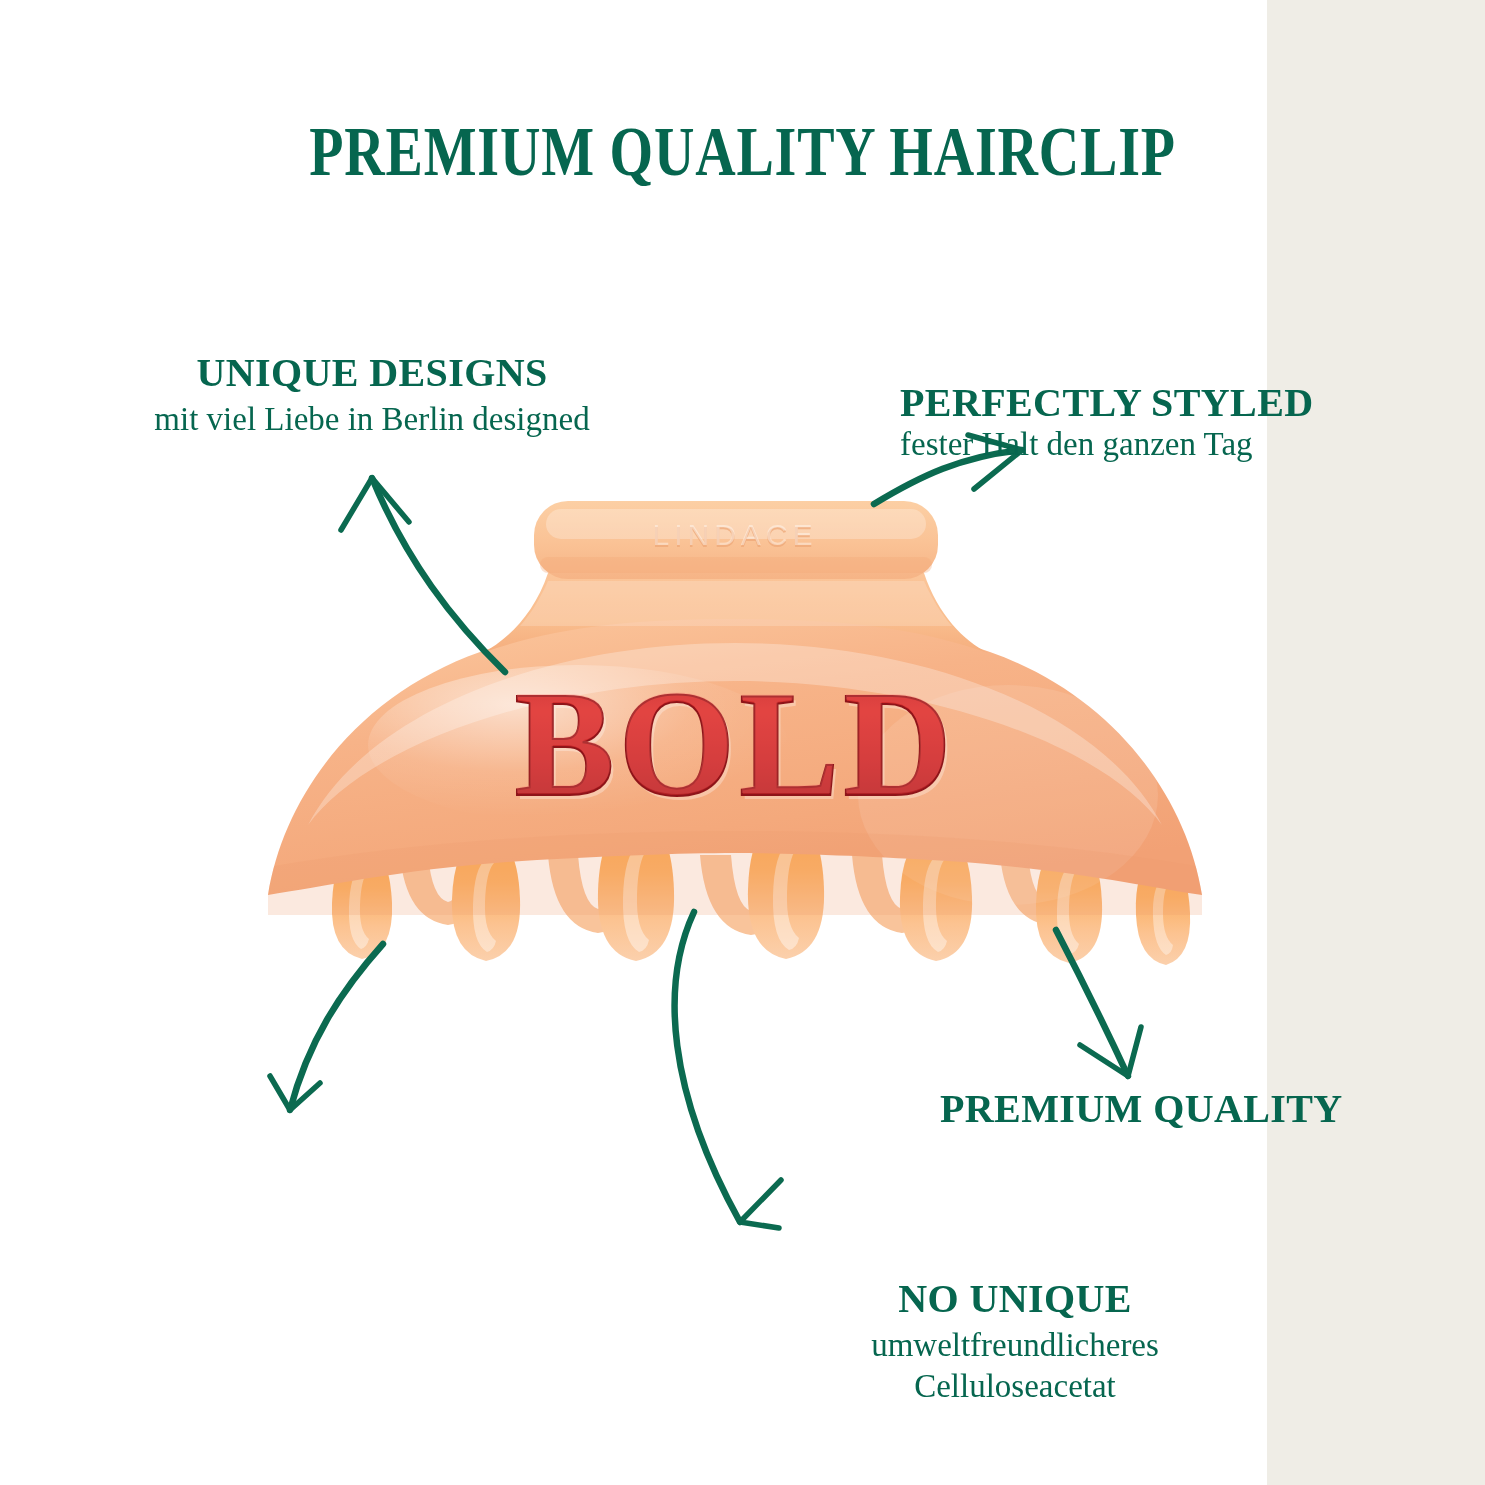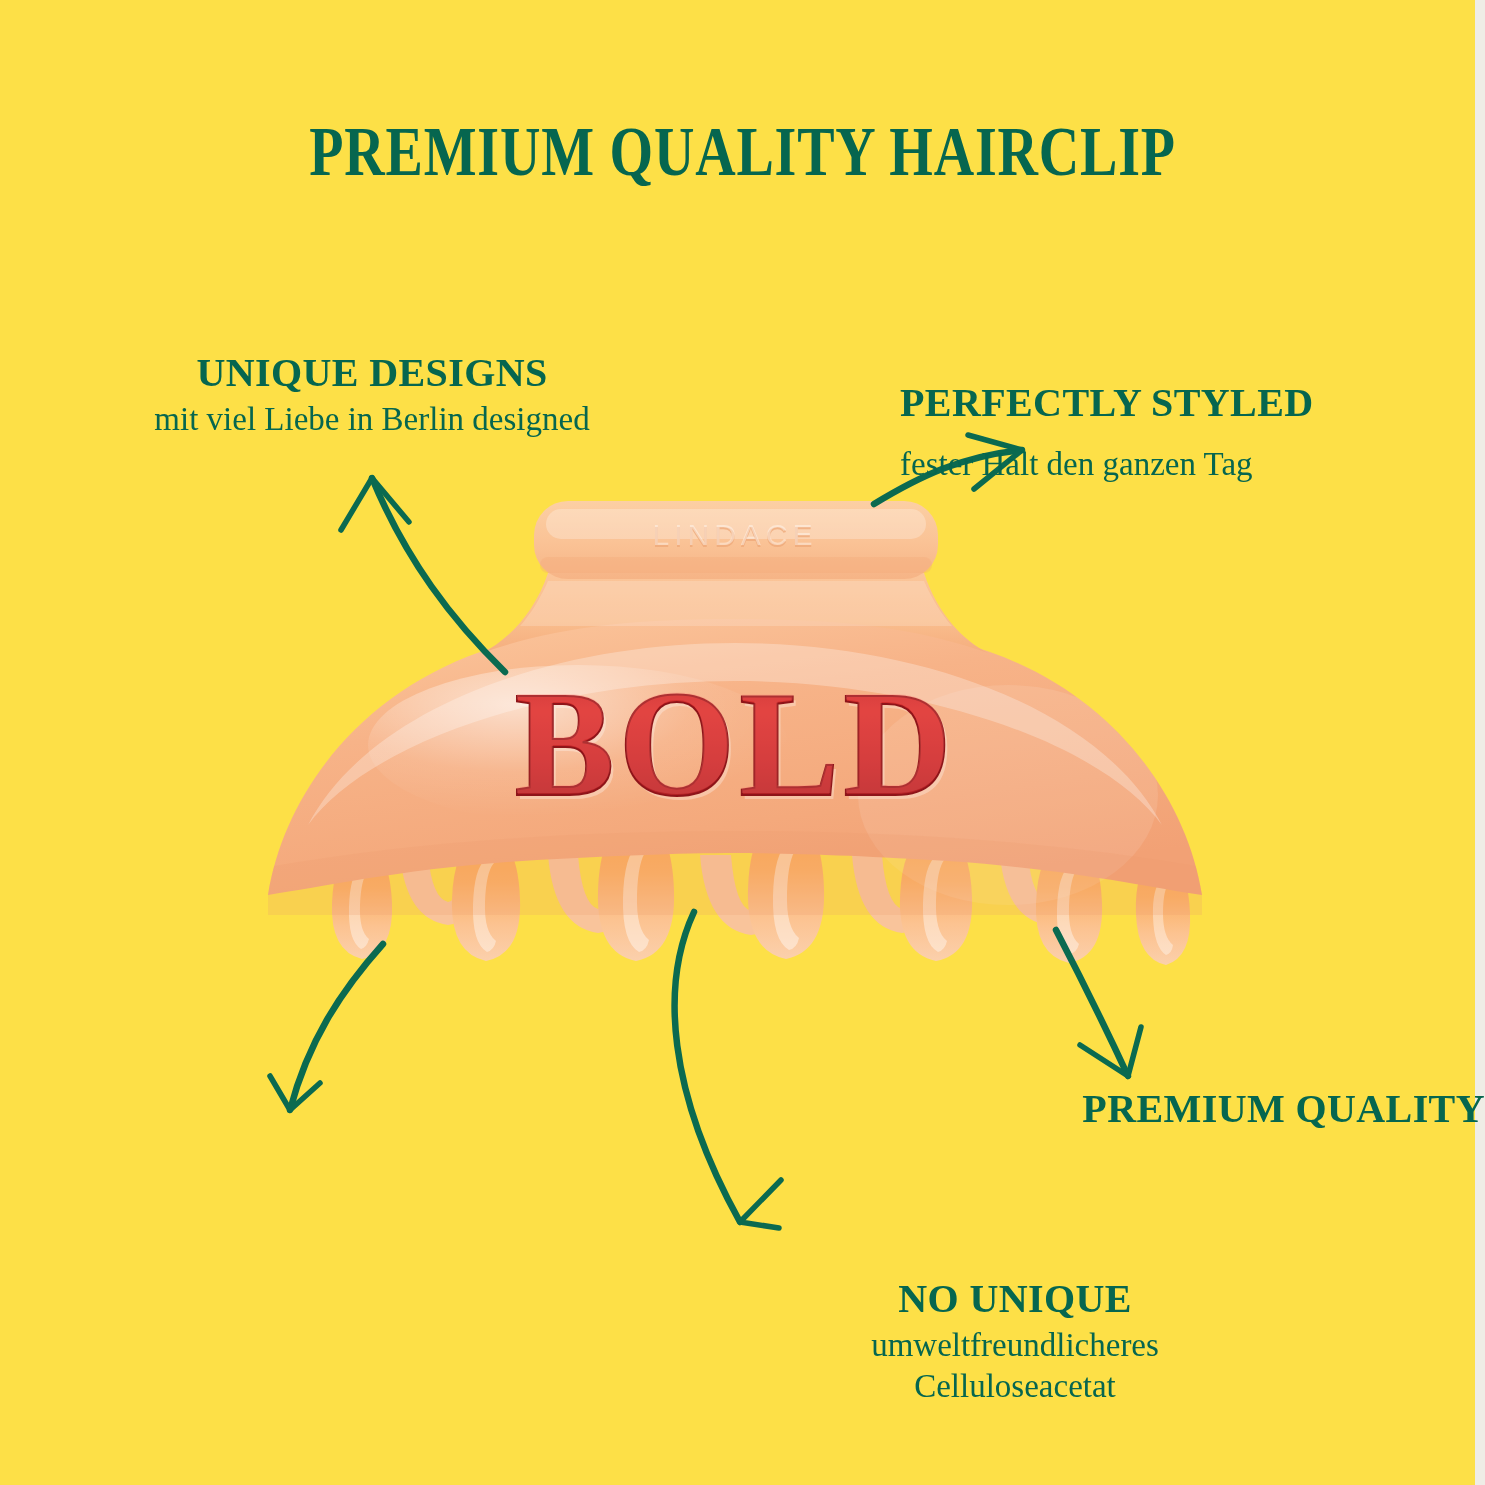--- a/index.html
+++ b/index.html
@@ -8,23 +8,23 @@
   }
   body {
     width: 1485px;
     height: 1485px;
     background: #EFEDE6;
     font-family: "Liberation Serif", serif;
     overflow: hidden;
   }
   #stage {
     position: relative;
-    width: 1475px;
+    width: 1267px;
     height: 1485px;
-    background: #fde047;
+    background: #ffffff;
   }
 
   
   #title {
     position: absolute;
     left: 0;
     top: 112px;
     width: 1485px;
     text-align: center;
     color: #06664F;
@@ -52,26 +52,26 @@
   }
   .callout .sub {
     font-family: "Liberation Serif", serif;
     font-weight: normal;
     font-size: 33px;
     line-height: 1.22;
     margin-top: 5px;
     white-space: nowrap;
   }
   .callout.c-left  { text-align: center; }
-  .callout.c-right { text-align: right; }
+  .callout.c-right { text-align: left; }
   .callout.c-mid   { text-align: center; }
 
   #co-unique       { left: 62px;  top: 352px;  width: 620px; }
   #co-styled       { left: 900px; top: 382px;  width: 580px; text-align: left; }
-  #co-styled .sub  { margin-top: 20px; }
+  #co-styled .sub  { margin-top: 0; }
   #co-headaches    { left: 0px;   top: 1146px; width: 660px; }
   #co-premium      { left: 940px; top: 1088px; width: 545px; }
   #co-premium .sub { white-space: normal; }
   #co-noplastic    { left: 790px; top: 1278px; width: 450px; }
   #co-noplastic .sub { white-space: normal; }
 
   
   #arrows {
     position: absolute;
     left: 0; top: 0;

